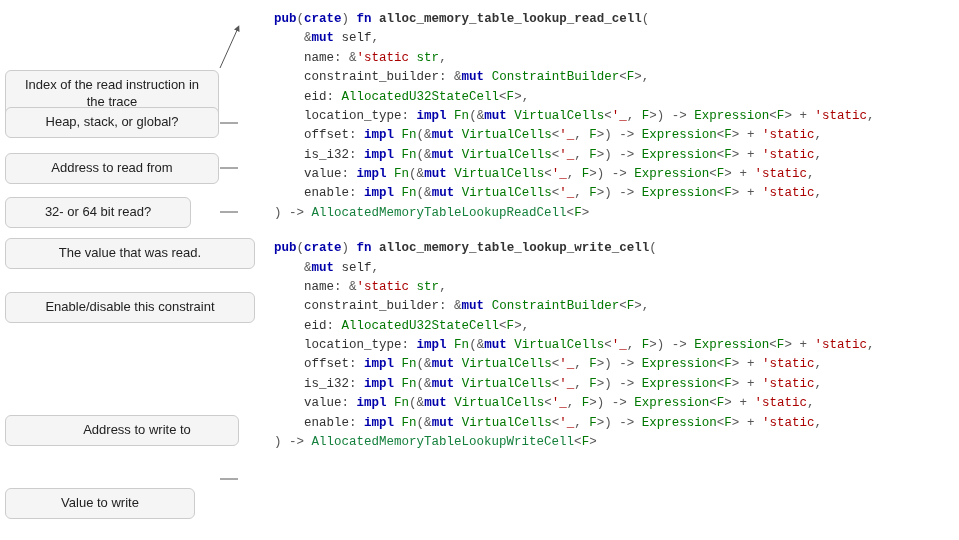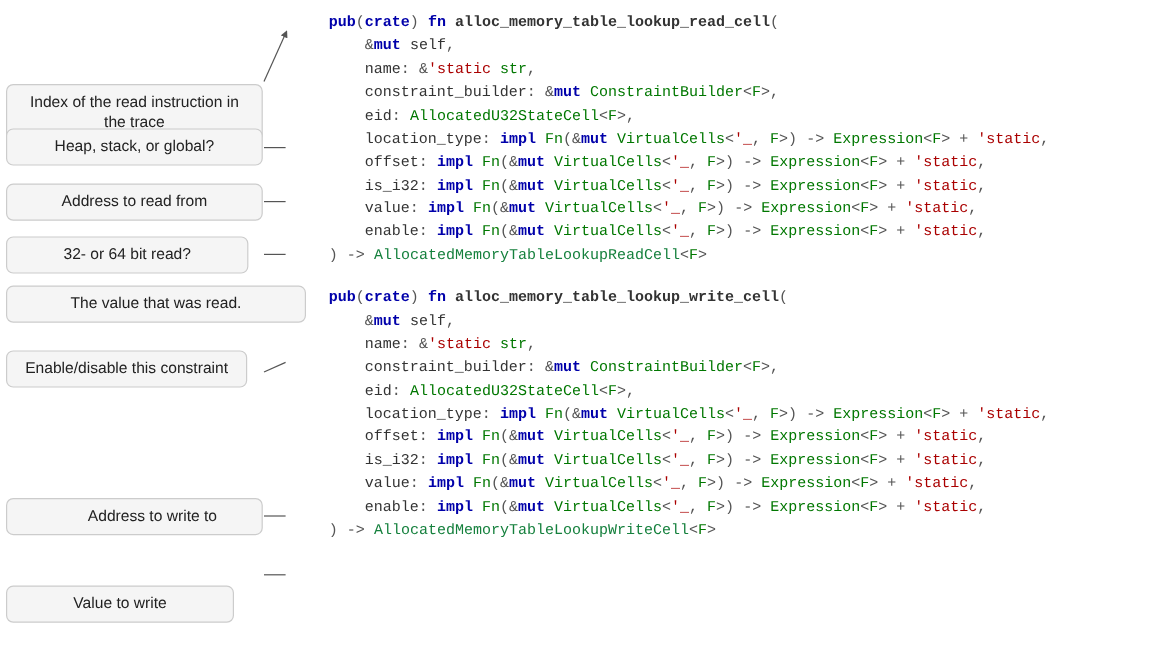--- a/index.html
+++ b/index.html
@@ -118,33 +118,33 @@
     </div>
 
     <div class="annotation-box" style="top:107px; left:5px; width:214px;">
       <span>Heap, stack, or global?</span>
     </div>
 
     <div class="annotation-box" style="top:153px; left:5px; width:214px;">
       <span>Address to read from</span>
     </div>
 
-    <div class="annotation-box" style="top:197px; left:5px; width:202px;">
+    <div class="annotation-box" style="top:197px; left:5px; width:186px;">
       <span>32- or 64 bit read?</span>
     </div>
 
     <div class="annotation-box" style="top:238px; left:5px; width:250px;">
       <span>The value that was read.</span>
     </div>
 
-    <div class="annotation-box" style="top:292px; left:5px; width:201px;">
+    <div class="annotation-box" style="top:292px; left:5px; width:250px;">
       <span>Enable/disable this constraint</span>
     </div>
 
-    <div class="annotation-box" style="top:415px; left:5px; width:214px;padding-left:40px;">
+    <div class="annotation-box" style="top:415px; left:5px; width:234px;padding-left:40px;">
       <span>Address to write to</span>
     </div>
 
     <div class="annotation-box" style="top:488px; left:5px; width:190px;">
       <span>Value to write</span>
     </div>
 
   </div>
 
   <div class="code-panel">

